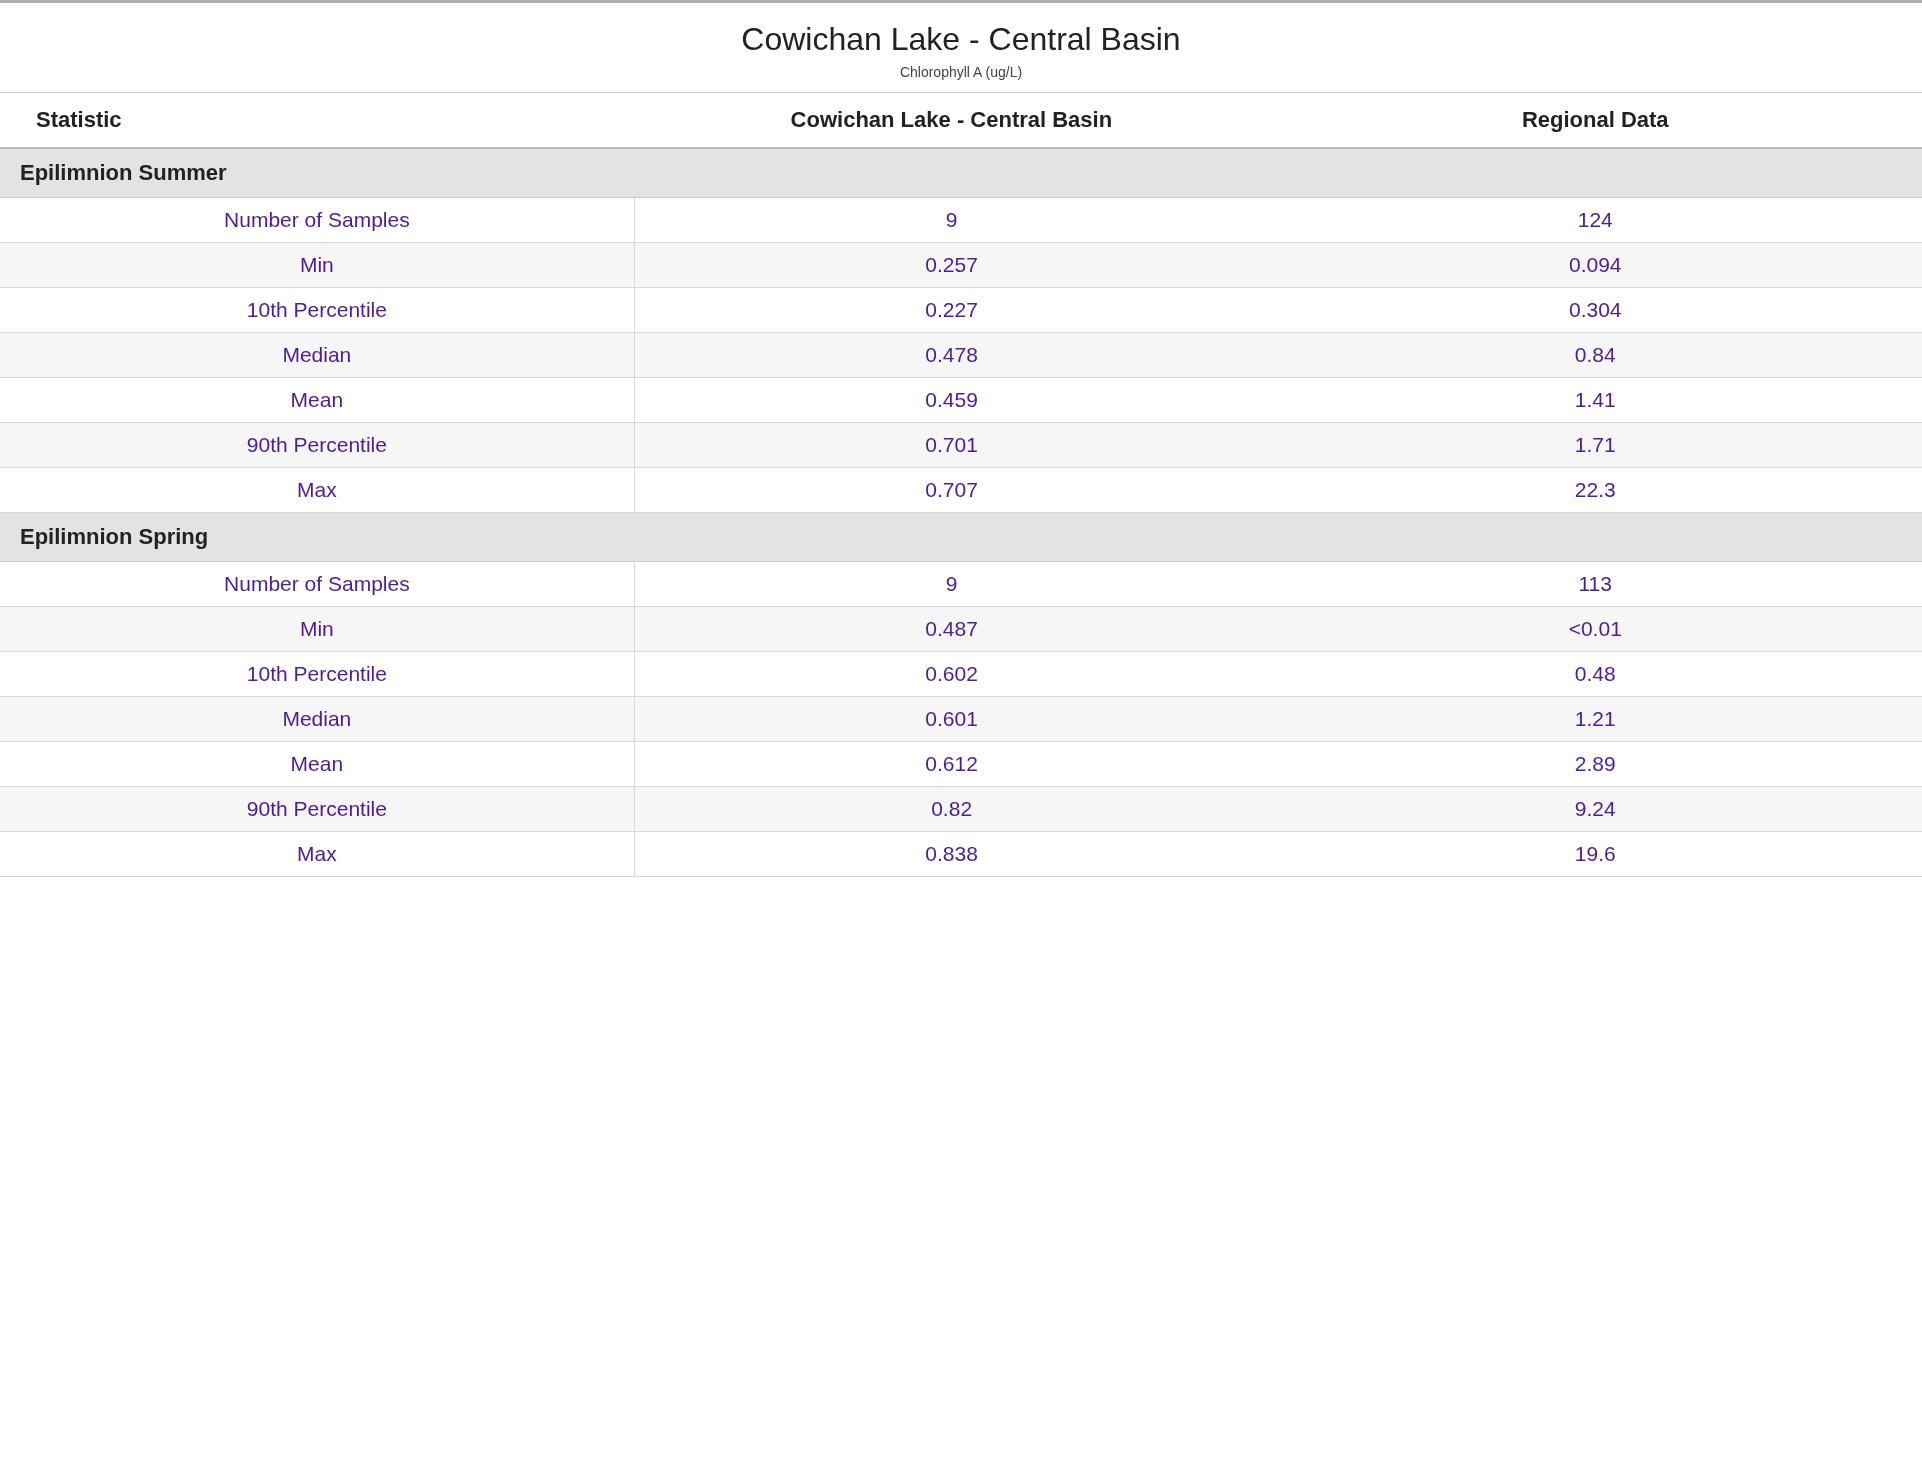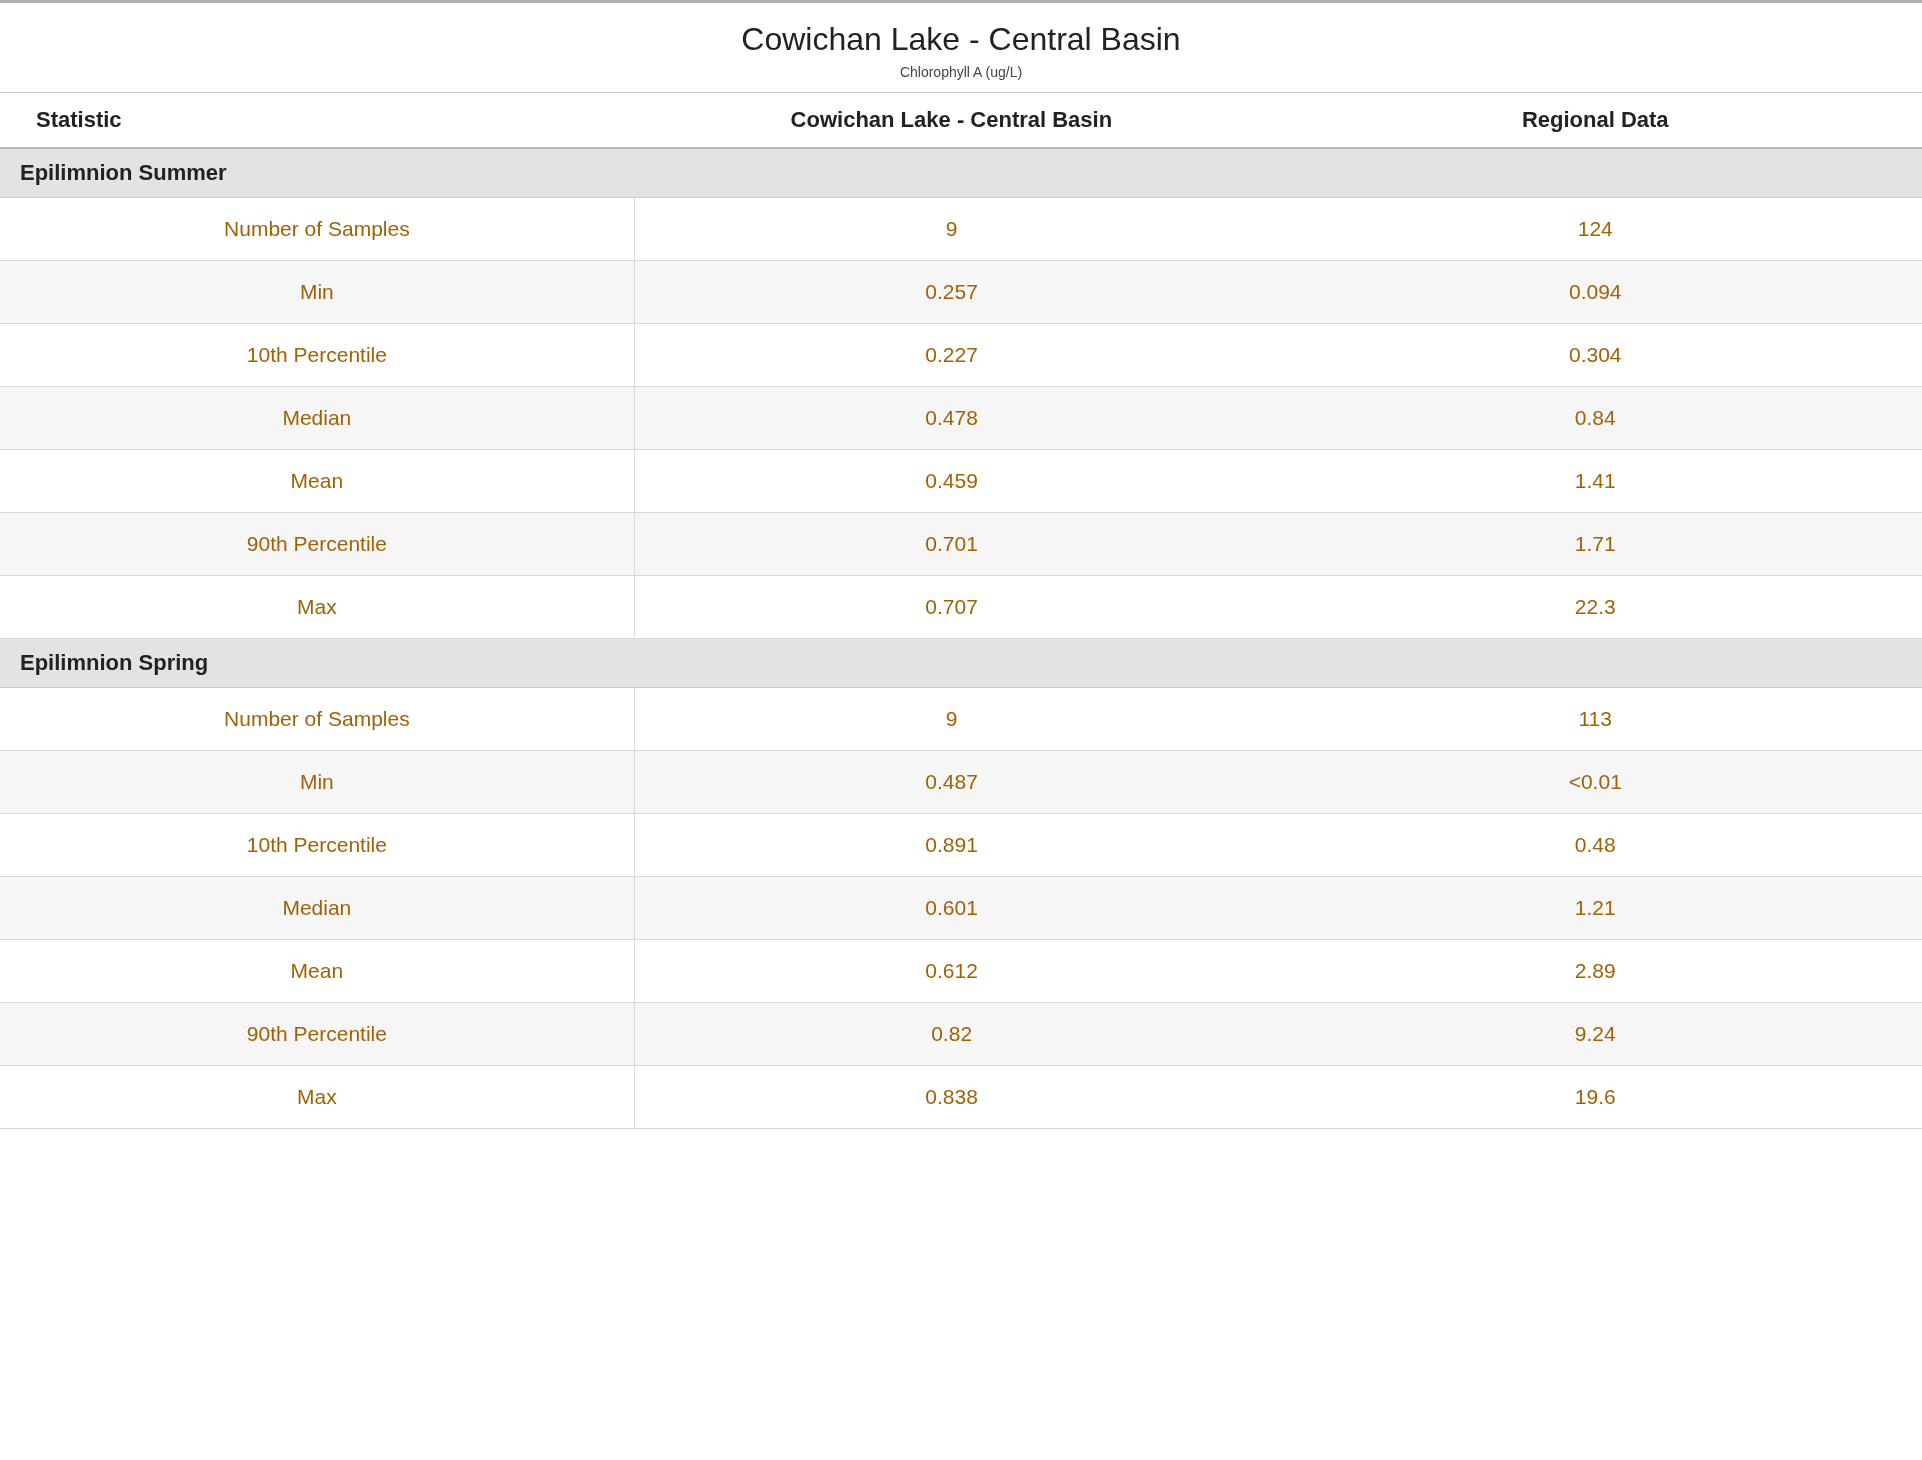--- a/index.html
+++ b/index.html
@@ -63,22 +63,22 @@
       background: #e3e3e3;
       font-size: 22px;
       font-weight: 700;
       color: #222;
       padding: 11px 20px;
       border-bottom: 1px solid #c8c8c8;
     }
     tbody tr.data-row td {
       font-size: 21px;
       font-weight: 400;
-      color: #a16207;
-      padding: 19px 20px;
+      color: #4c1d95;
+      padding: 10px 20px;
       border-bottom: 1px solid #d8d8d8;
       text-align: center;
     }
     tbody tr.data-row td.stat-label {
       border-right: 1px solid #d8d8d8;
     }
     tbody tr.data-row.alt td {
       background: #f6f6f6;
     }
     tbody tr.data-row:not(.alt) td {
@@ -150,21 +150,21 @@
         <td>9</td>
         <td>113</td>
       </tr>
       <tr class="data-row alt">
         <td class="stat-label">Min</td>
         <td>0.487</td>
         <td>&lt;0.01</td>
       </tr>
       <tr class="data-row">
         <td class="stat-label">10th Percentile</td>
-        <td>0.891</td>
+        <td>0.602</td>
         <td>0.48</td>
       </tr>
       <tr class="data-row alt">
         <td class="stat-label">Median</td>
         <td>0.601</td>
         <td>1.21</td>
       </tr>
       <tr class="data-row">
         <td class="stat-label">Mean</td>
         <td>0.612</td>

